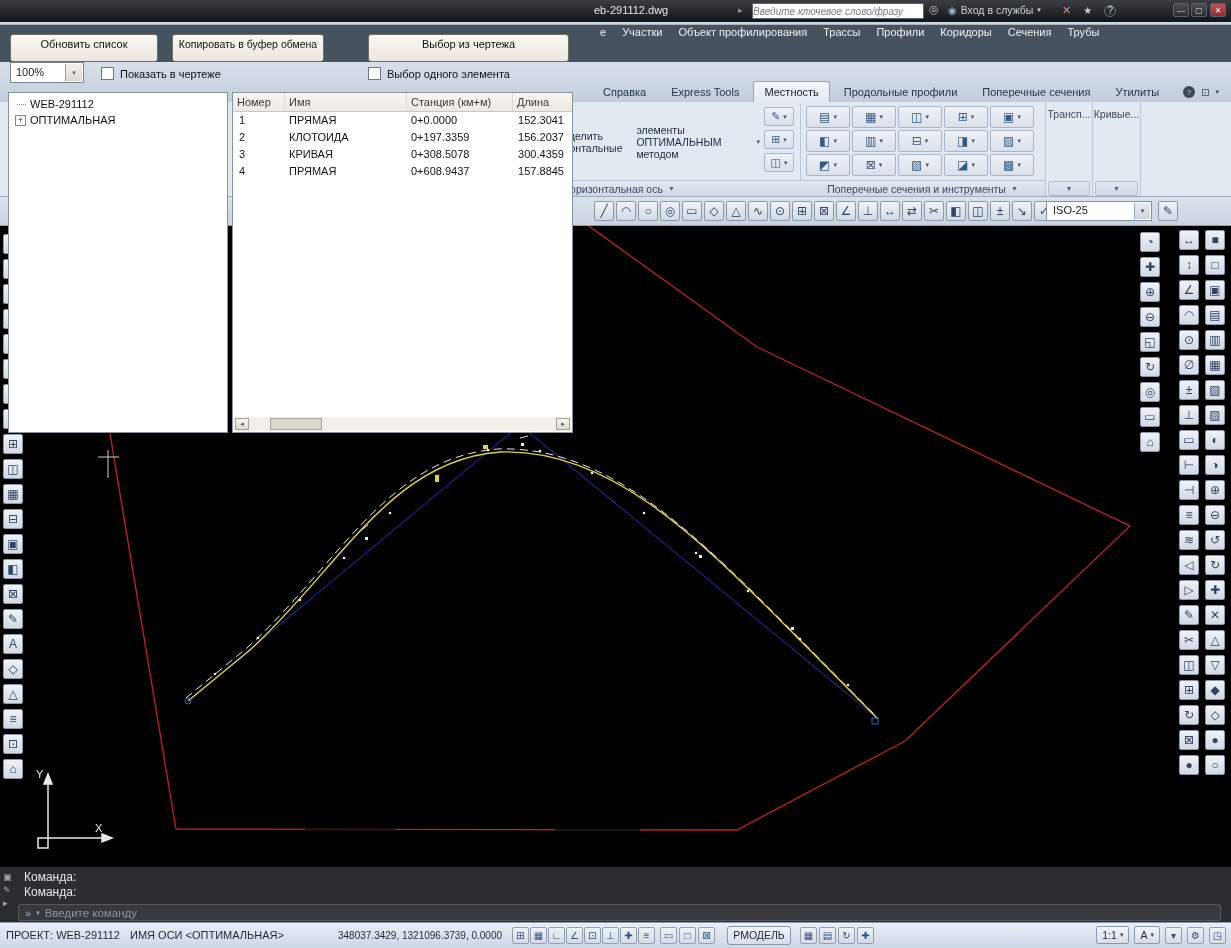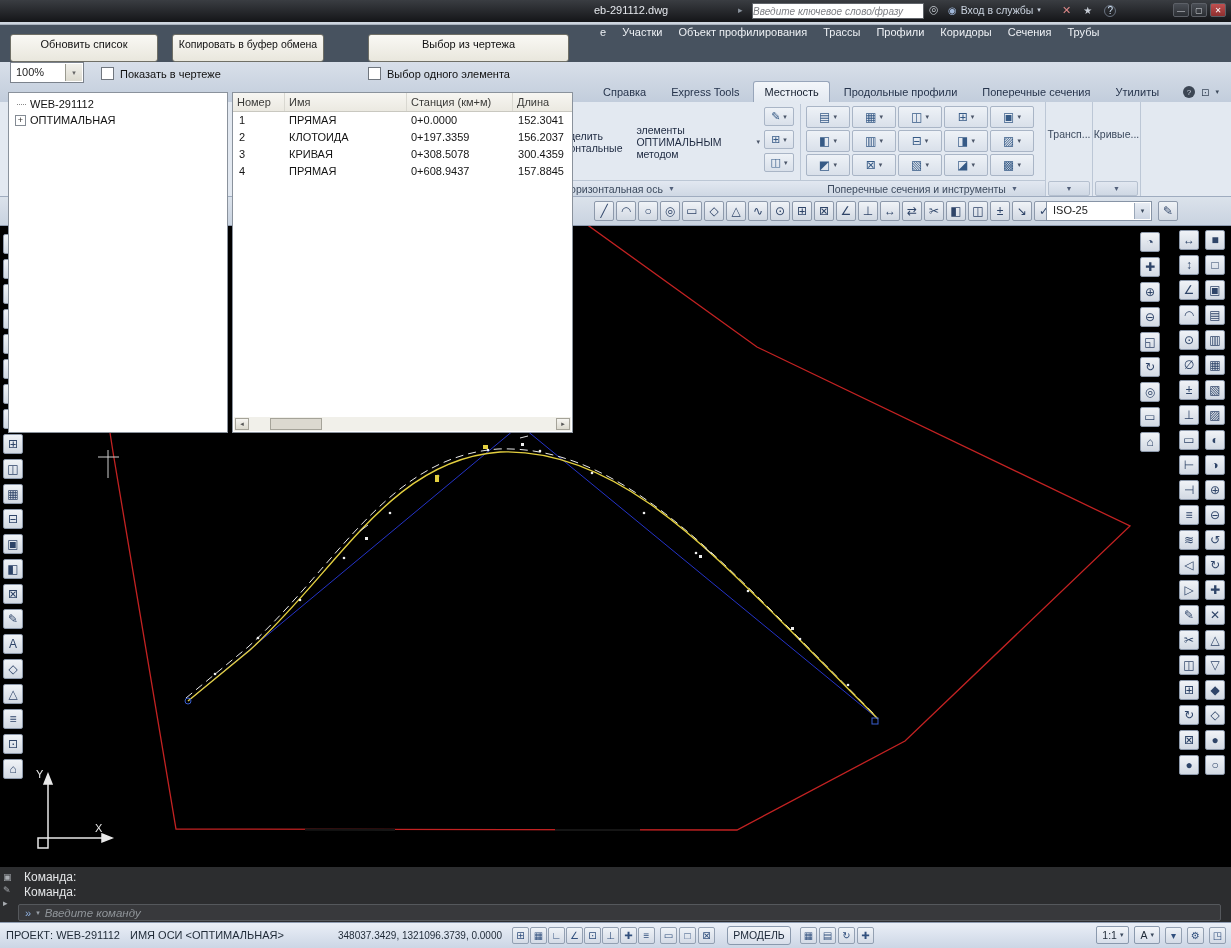--- a/index.html
+++ b/index.html
@@ -50,21 +50,21 @@
 .sb2 .dd{font-size:7px;color:#4a5568}
 #panel1-sep{position:absolute;left:800px;top:2px;bottom:0;width:0;border-left:1px solid #bcc7d6}
 #grid-btns{position:absolute;left:806px;top:4px;width:232px;display:flex;flex-wrap:wrap;gap:2px}
 .gbtn{width:44px;height:22px;display:flex;align-items:center;justify-content:center;gap:3px;background:linear-gradient(#eef2f7,#d9e0ea);border:1px solid #a9b5c6;border-radius:2px}
 .gbtn .g{font-size:12px;color:#365a86}
 .gbtn .dd{font-size:7px;color:#4a5568}
 .rb-collapsed{position:absolute;top:0;bottom:0;border-left:1px solid #bcc7d6;text-align:center;font-size:10.5px;color:#3c4a5e}
 #panel-transp{left:1045px;width:47px}
 #panel-curves{left:1092px;width:48px}
 #panel-end-sep{left:1140px;width:0}
-.rb-collapsed .ttl{display:block;margin-top:26px}
+.rb-collapsed .ttl{display:block;margin-top:6px}
 .rb-collapsed .foot{position:absolute;bottom:0;left:2px;right:2px;height:15px;background:linear-gradient(#e2e8f1,#cfd8e4);border:1px solid #b5c0cf;border-radius:2px;font-size:7px;color:#52607a;line-height:14px}
 
 #toolbarrow{left:0;top:197px;width:1231px;height:29px;background:linear-gradient(#dbe2eb,#c9d3e0);border-bottom:1px solid #8f9cb0}
 #tb-tools{position:absolute;left:594px;top:4px;display:flex;gap:2px}
 .ib{width:20px;height:20px;display:flex;align-items:center;justify-content:center;background:linear-gradient(#f0f3f7,#d2d9e3);border:1px solid #8d99ab;border-radius:2px;color:#2e4468;font-size:12px}
 .ib .g{pointer-events:none}
 #style-combo{position:absolute;left:1046px;top:4px;width:106px;height:20px;background:#fff;border:1px solid #8794a6;font-size:11px;color:#222}
 #style-combo .val{position:absolute;left:6px;top:2px}
 #style-combo .arr{position:absolute;right:1px;top:1px;width:16px;height:16px;background:linear-gradient(#e8edf4,#ccd5e2);border-left:1px solid #9aa7b8;font-size:7px;color:#3c4a5e;display:flex;align-items:center;justify-content:center}
 #tb-pencil{position:absolute;left:1158px;top:4px}
@@ -77,21 +77,21 @@
 #right-tools-1{left:1179px;top:4px}
 #right-tools-2{left:1205px;top:4px}
 
 #commandline{left:0;top:866px;width:1231px;height:56px;background:#2c2d2f;border-top:1px solid #000}
 #cmd-side{position:absolute;left:3px;top:5px;display:flex;flex-direction:column;gap:3px;color:#a9adb2;font-size:9px}
 #cmd-history{position:absolute;left:24px;top:3px;color:#e4e6e8;font-size:12px}
 .cmd-line{line-height:15px}
 #cmd-input{position:absolute;left:18px;right:10px;top:37px;height:17px;background:#38393c;border:1px solid #55585c;border-radius:2px;display:flex;align-items:center;gap:5px;padding:0 6px}
 #cmd-input .pr{color:#8fb0e0;font-size:11px}
 #cmd-input .dd{color:#9aa0a8;font-size:7px}
-#cmd-input .ph{color:#90959a;font-size:11.5px;font-style:italic}
+#cmd-input .ph{color:#90959a;font-size:11.5px;}
 
 #statusbar{left:0;top:922px;width:1231px;height:26px;background:linear-gradient(#eaeff7,#ccd6e5);border-top:1px solid #8e9cb1;color:#1e2936;font-size:11px}
 .sb-label{position:absolute;top:0;line-height:25px;white-space:nowrap}
 #sb-project{left:6px}
 #sb-axis{left:130px}
 #sb-coords{left:338px;font-size:10px}
 #sb-toggles{position:absolute;left:512px;top:4px;display:flex;gap:1px}
 .tg{width:17px;height:17px;display:flex;align-items:center;justify-content:center;background:linear-gradient(#eef2f7,#d4dbe6);border:1px solid #93a0b2;border-radius:2px;color:#31507e;font-size:10px}
 #sb-mid{position:absolute;left:660px;top:4px;display:flex;gap:2px}
 #sb-model{position:absolute;left:727px;top:3px;width:64px;height:19px;background:linear-gradient(#f2f5f9,#d7deea);border:1px solid #8a99ad;border-radius:3px;font-size:10.5px;text-align:center;line-height:17px;color:#1a2636}

